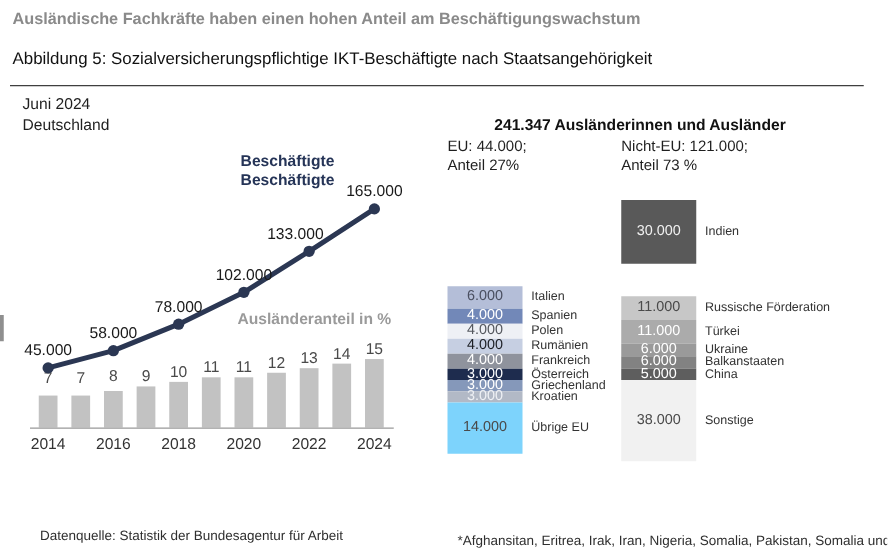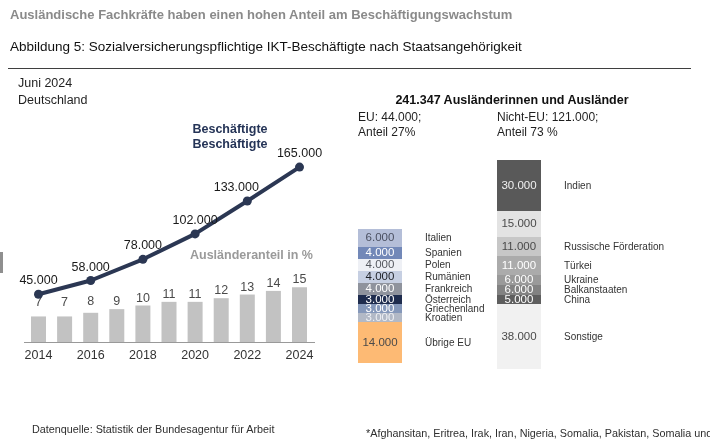--- a/index.html
+++ b/index.html
@@ -15,21 +15,21 @@
   #left-chart{left:0;top:110px;width:340px;height:262px;}
   #left-chart svg{display:block;}
   svg text{font-family:"Liberation Sans",sans-serif;}
   #line-series-label{left:150px;top:122px;width:160px;text-align:center;
         font-size:12.5px;font-weight:bold;color:#253457;line-height:15px;}
   #bar-series-label{left:190px;top:248px;font-size:12.5px;font-weight:bold;color:#9a9a9a;white-space:nowrap;}
   #right-title{left:356px;top:93px;width:312px;text-align:center;font-size:12.5px;font-weight:bold;color:#111;}
   .caption{font-size:12px;color:#1f1f1f;line-height:15px;}
   #caption-eu{left:358px;top:110px;}
   #caption-noneu{left:497px;top:110px;}
-  .seg{position:absolute;width:44px;display:flex;align-items:center;justify-content:center;}
+  .seg{position:absolute;width:60px;display:flex;align-items:center;justify-content:center;}
   .seg span{font-size:11.5px;line-height:1;}
   .seg-label{position:absolute;font-size:10px;color:#333;white-space:nowrap;line-height:14px;}
   #source-note{left:32px;top:423px;font-size:10.8px;color:#2f2f2f;white-space:nowrap;text-align:right;}
   #footnote{left:366px;top:427px;font-size:10.8px;color:#2f2f2f;white-space:nowrap;}
 </style>
 </head>
 <body>
 
 <div id="page">
 
@@ -132,31 +132,28 @@
       </div>
       <div class="seg-label" style="left: 425px; top: 292.5px;">Österreich</div>
       <div class="seg" style="left: 358px; top: 304px; height: 9px; background: rgb(133, 152, 186);">
         <span style="color: rgb(255, 255, 255);">3.000</span>
       </div>
       <div class="seg-label" style="left: 425px; top: 301.5px;">Griechenland</div>
       <div class="seg" style="left: 358px; top: 313px; height: 9px; background: rgb(178, 185, 198);">
         <span style="color: rgb(238, 240, 244);">3.000</span>
       </div>
       <div class="seg-label" style="left: 425px; top: 310.5px;">Kroatien</div>
-      <div class="seg" style="left: 358px; top: 322px; height: 41px; background: #fdba74;">
+      <div class="seg" style="left: 358px; top: 322px; height: 41px; background: #7dd3fc;">
         <span style="color: rgb(74, 74, 74);">14.000</span>
       </div>
       <div class="seg-label" style="left: 425px; top: 335.5px;">Übrige EU</div>
       <div class="seg" style="left: 497px; top: 160px; height: 51px; background: rgb(89, 89, 89);">
         <span style="color: rgb(240, 240, 240);">30.000</span>
       </div>
       <div class="seg-label" style="left: 564px; top: 178.5px;">Indien</div>
-      <div class="seg" style="left: 497px; top: 211px; height: 26px; background: rgb(227, 227, 227);">
-        <span style="color: rgb(74, 74, 74);">15.000</span>
-      </div>
       <div class="seg" style="left: 497px; top: 237px; height: 19px; background: rgb(199, 199, 199);">
         <span style="color: rgb(74, 74, 74);">11.000</span>
       </div>
       <div class="seg-label" style="left: 564px; top: 239.5px;">Russische Förderation</div>
       <div class="seg" style="left: 497px; top: 256px; height: 19px; background: rgb(171, 171, 171);">
         <span style="color: rgb(255, 255, 255);">11.000</span>
       </div>
       <div class="seg-label" style="left: 564px; top: 258.5px;">Türkei</div>
       <div class="seg" style="left: 497px; top: 275px; height: 10px; background: rgb(154, 154, 154);">
         <span style="color: rgb(255, 255, 255);">6.000</span>

